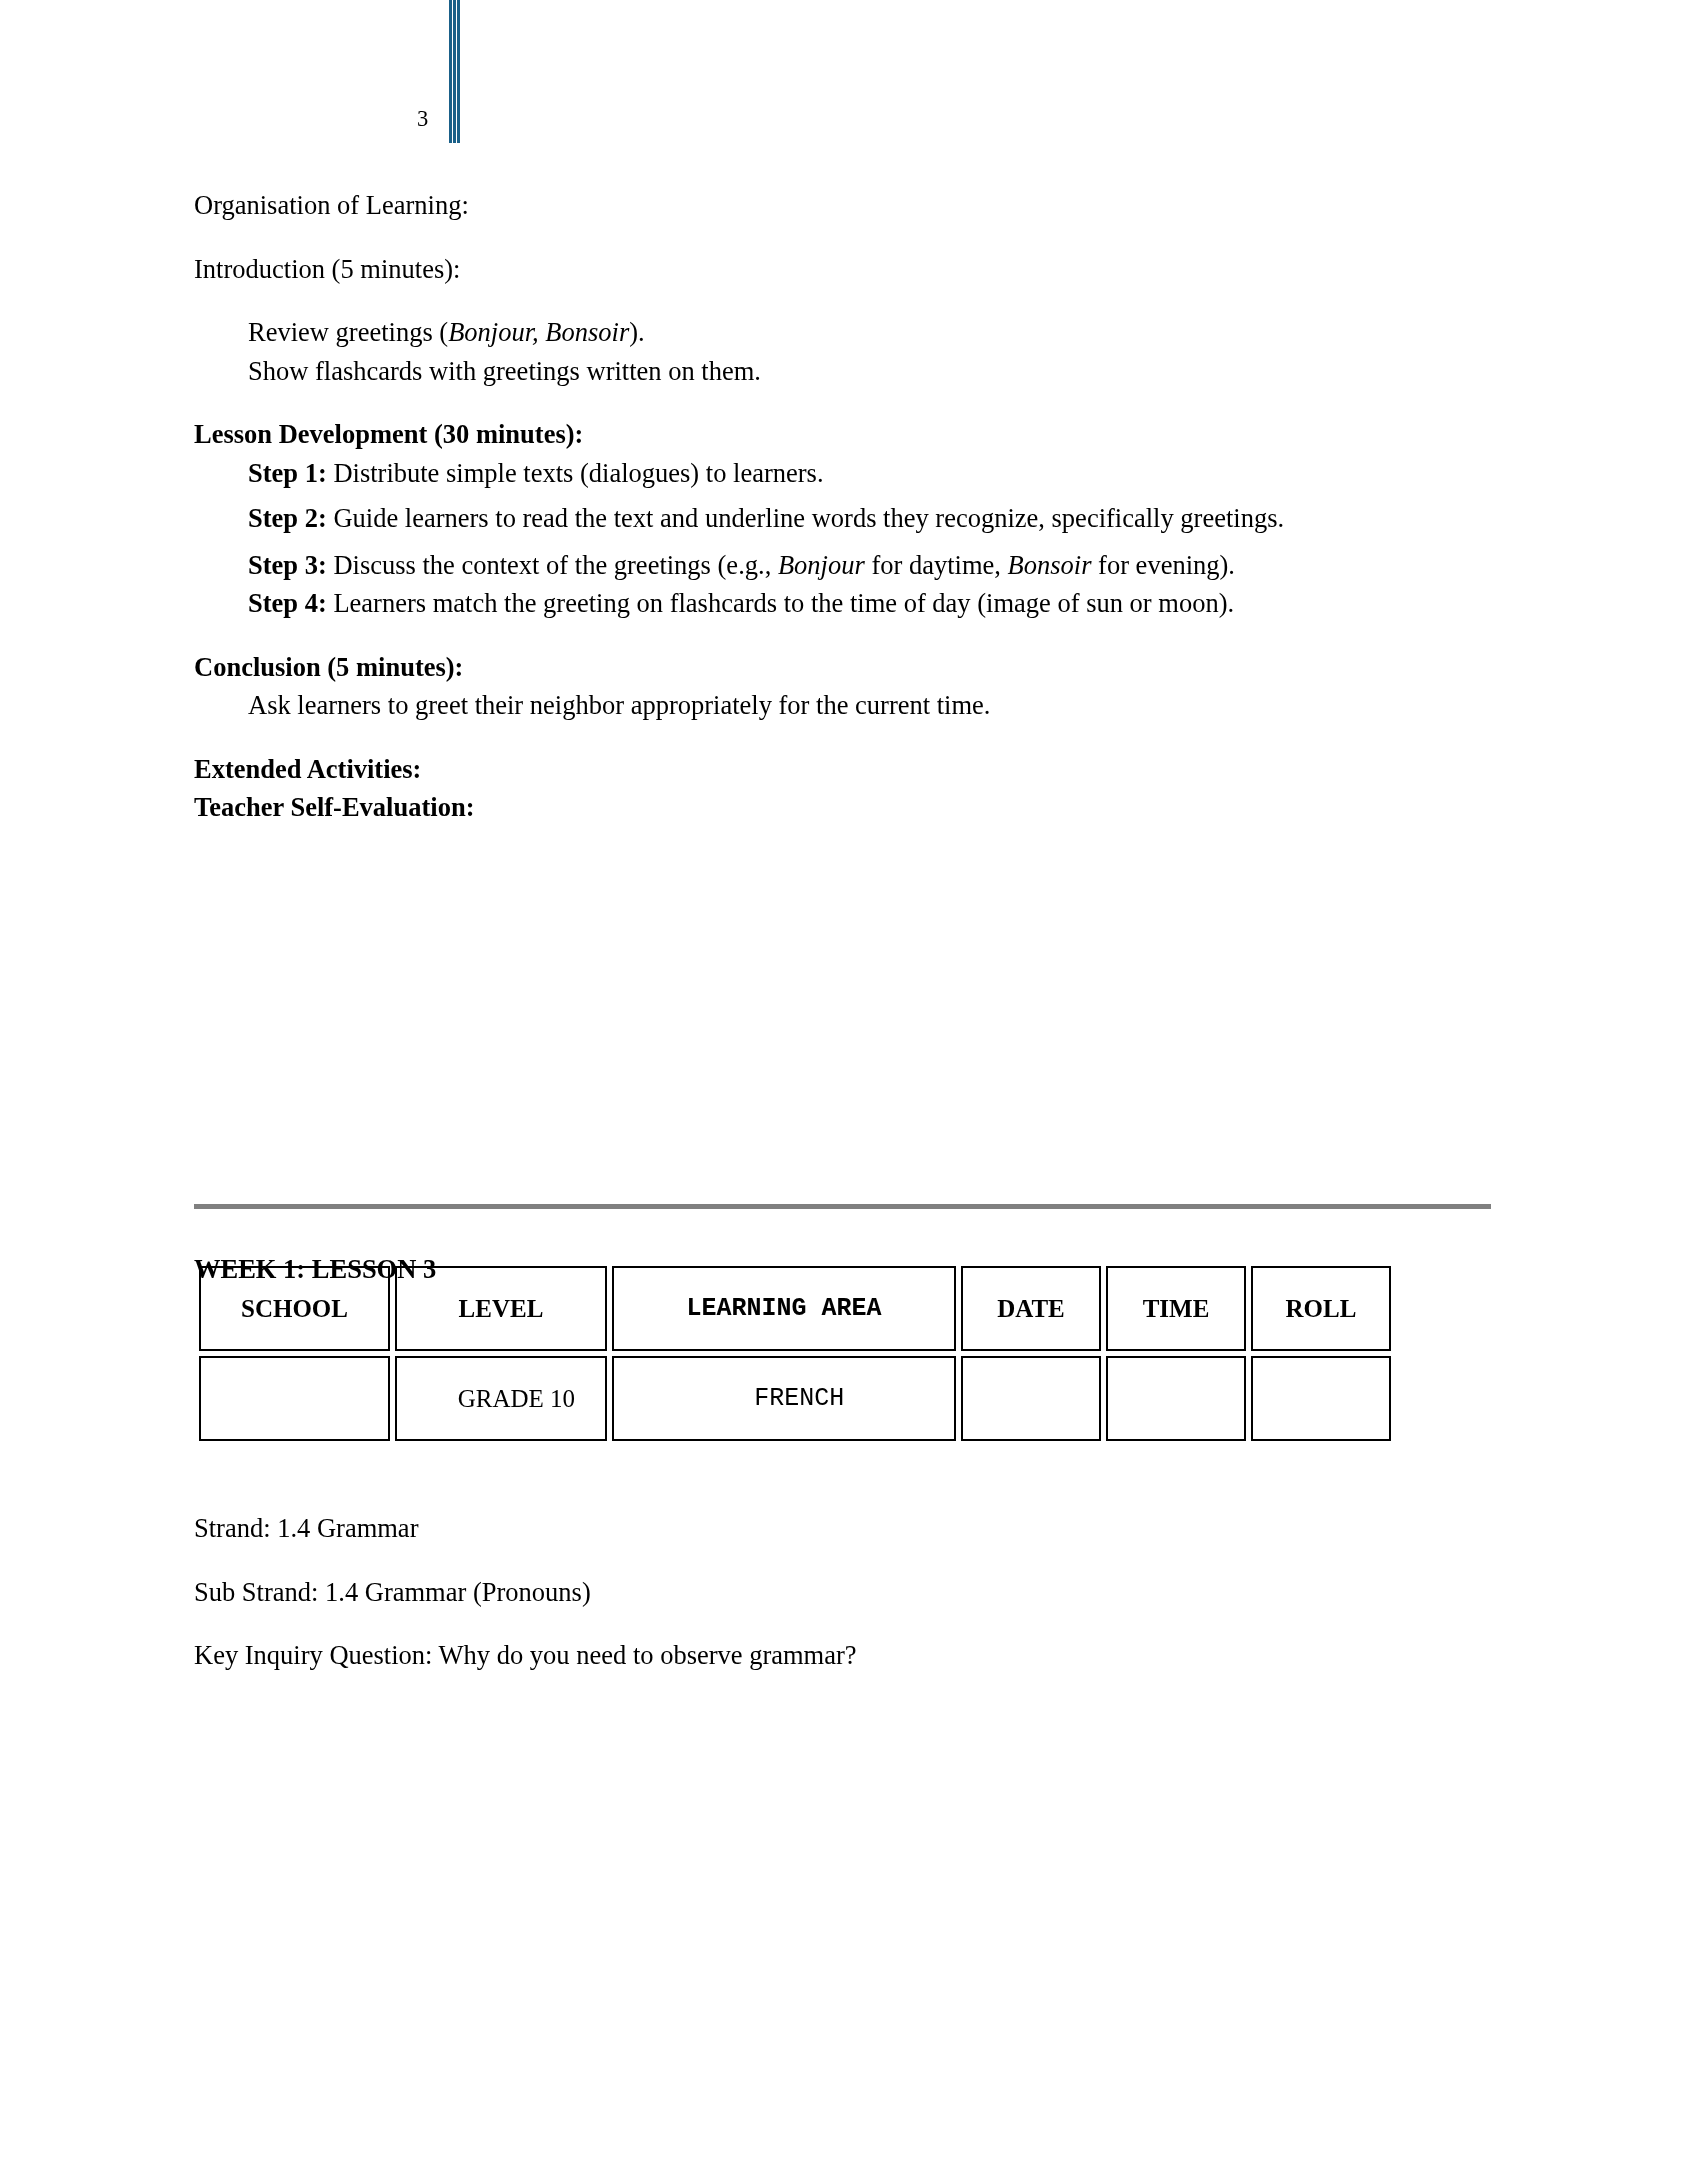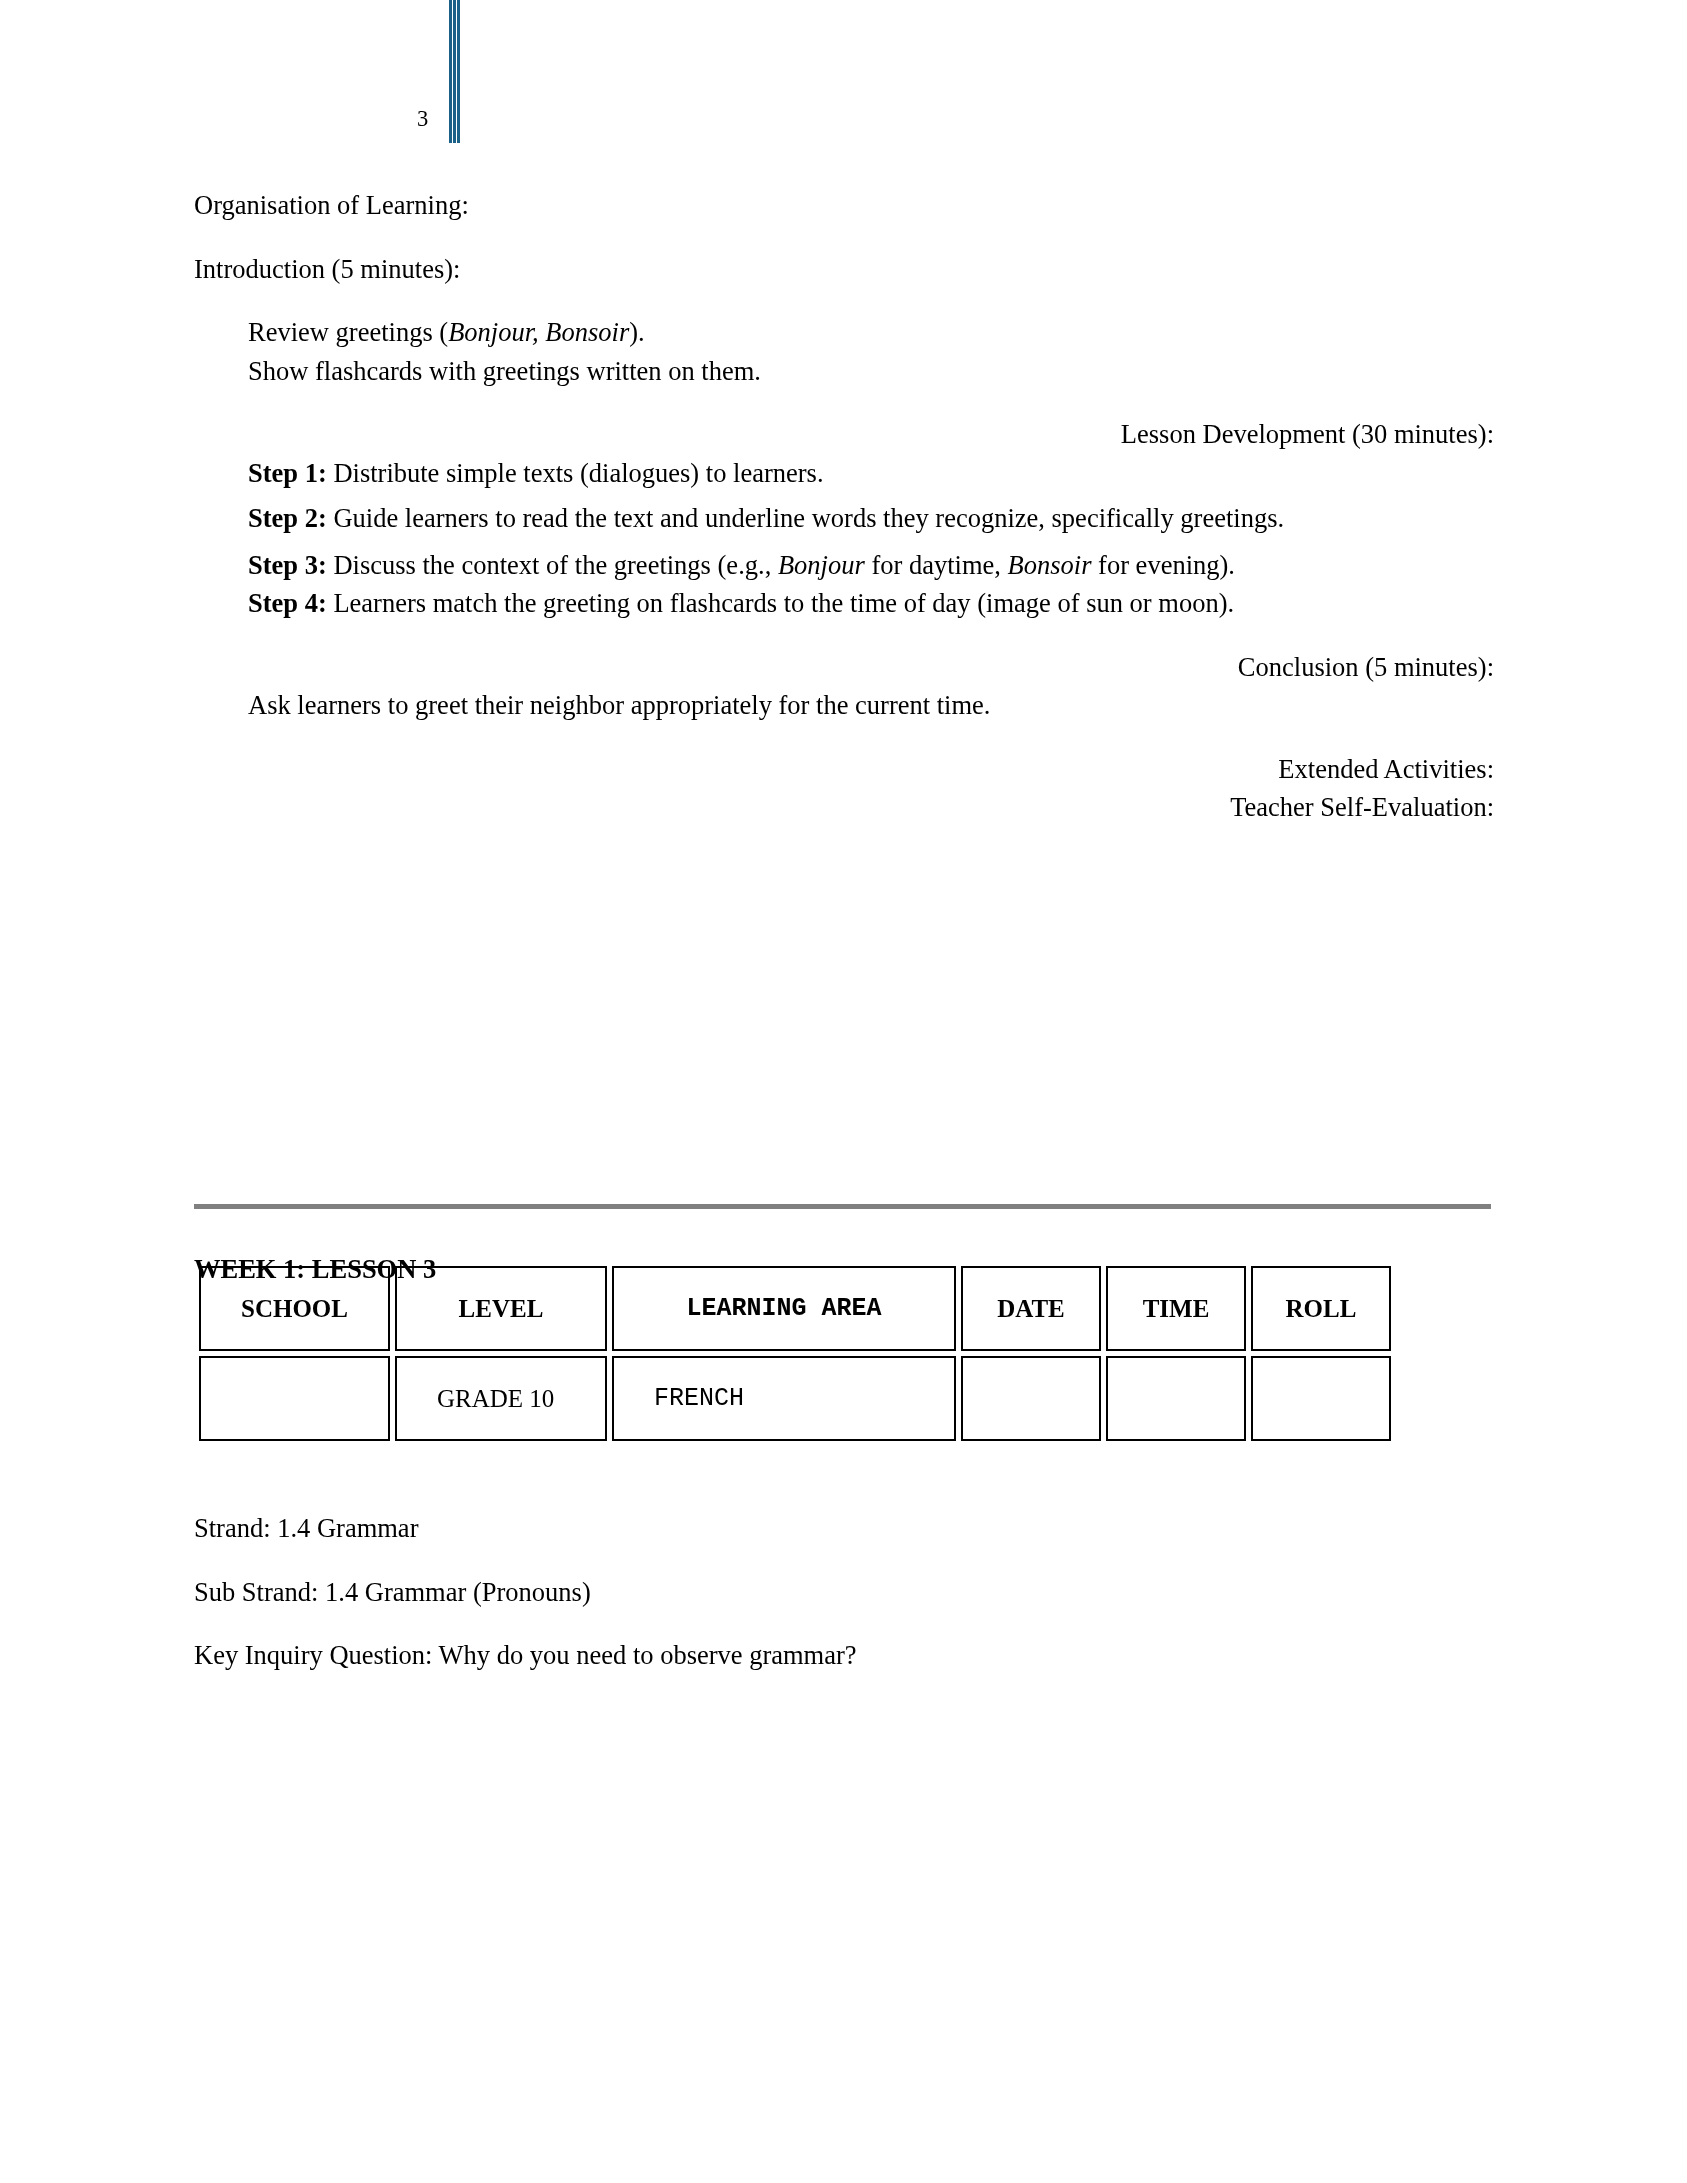--- a/index.html
+++ b/index.html
@@ -48,21 +48,21 @@
     top: 192px;
     width: 1300px;
   }
 
   .para {
     font-size: 26.5px;
     line-height: 1.0;
     margin: 0 0 37px 0;
   }
   .para.tight { margin-bottom: 12px; }
-  .para.bold { font-weight: normal; text-align: right; }
+  .para.bold { font-weight: bold; }
 
   .indent-1 { margin-left: 54px; }
   .indent-2 { margin-left: 54px; text-indent: 0; }
 
   .hang {
     margin-left: 54px;
     padding-left: 46px;
     text-indent: -46px;
   }
 
@@ -106,21 +106,21 @@
     padding: 0 9.3px;
     font-size: 25px;
     vertical-align: middle;
     box-sizing: border-box;
   }
   .lesson-table td.hdr {
     font-weight: bold;
     text-align: center;
   }
   .lesson-table td.val {
-    text-align: left;
+    text-align: center;
     padding-left: 40px;
   }
   .c-school { width: 191px; }
   .c-level  { width: 212px; }
   .c-area   { width: 344px; font-family: Liberation Mono, monospace; }
   .c-date   { width: 140px; }
   .c-time   { width: 140px; }
   .c-roll   { width: 140px; }
 
   

